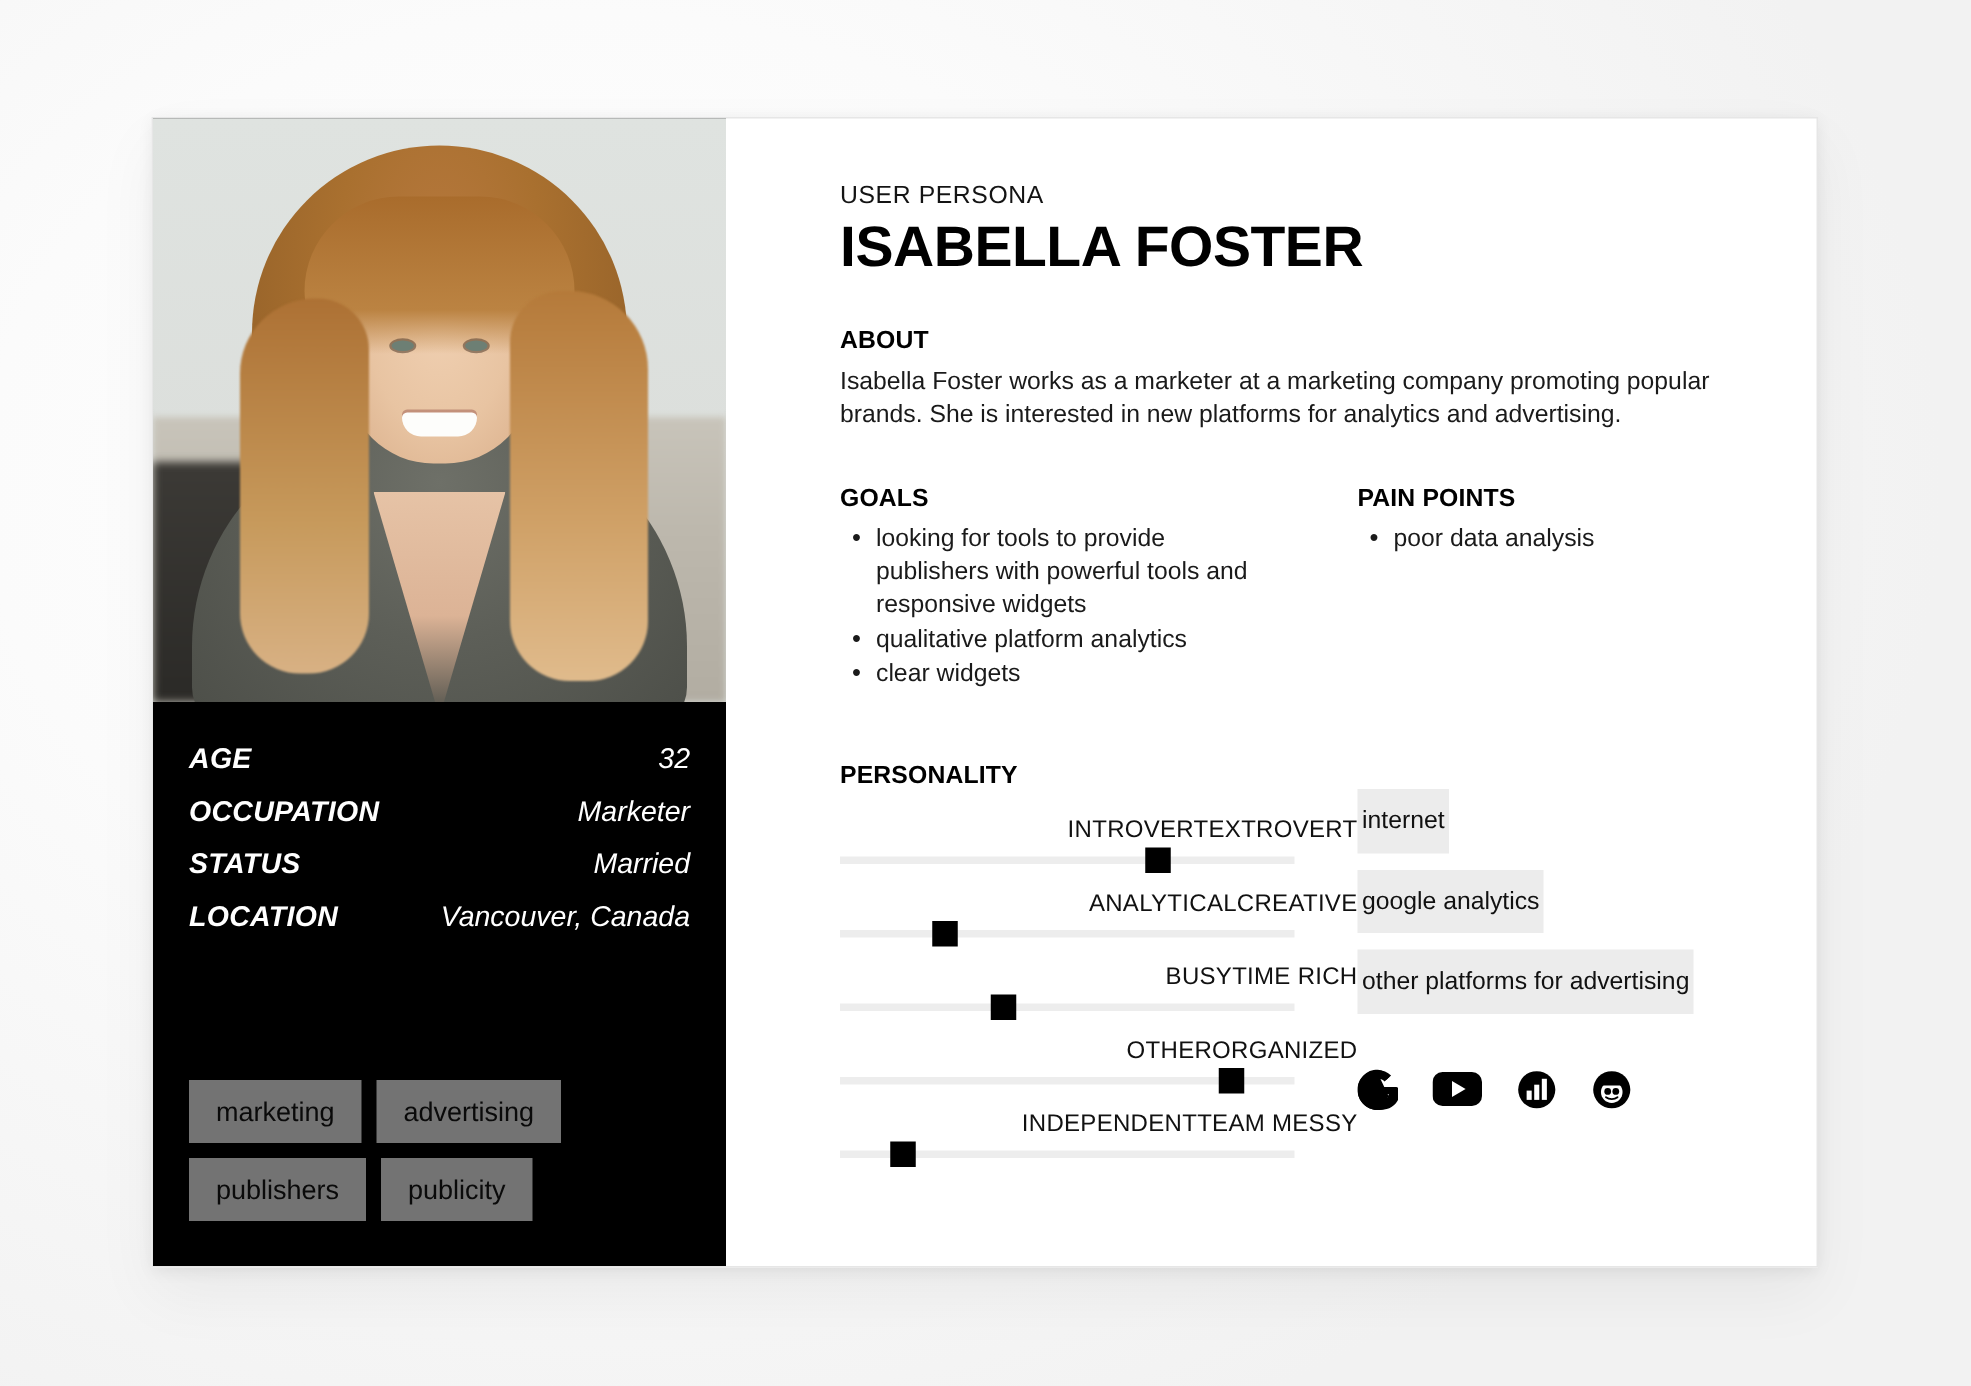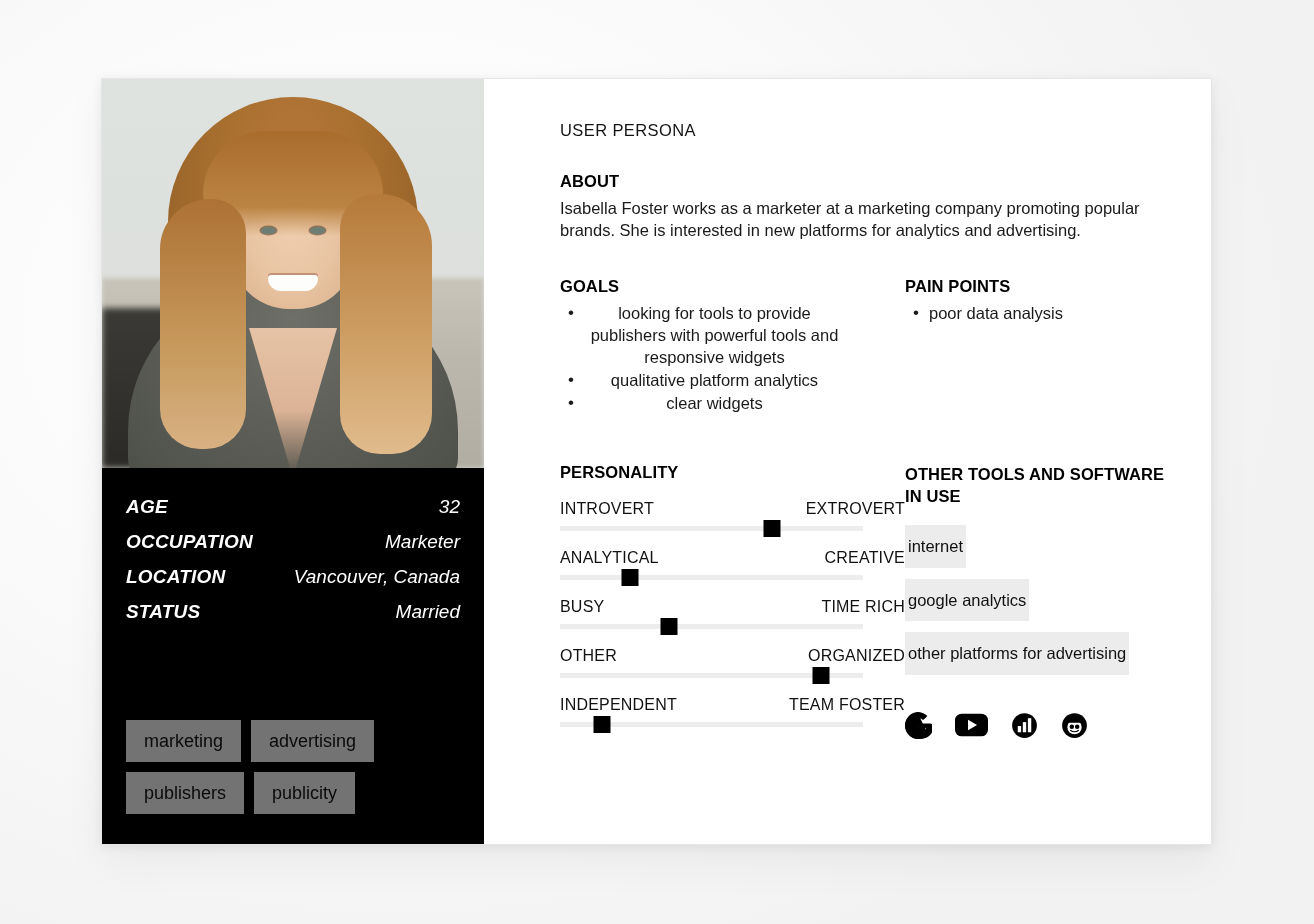--- a/index.html
+++ b/index.html
@@ -216,33 +216,33 @@
     color: #1a1a1a;
     margin-bottom: 1px;
   }
   ul.bullets li::before {
     content: "•";
     position: absolute;
     left: 8px;
     top: -1px;
     font-size: 17px;
   }
-  .col-a ul.bullets li { max-width: 285px; text-align: center; }
+  .col-a ul.bullets li { max-width: 285px; }
 
   .lower {
     display: flex;
     margin-top: 47px;
   }
 
   
   .slider-row { margin-top: 18px; }
   .slider-row:first-of-type { margin-top: 14px; }
   .slider-labels {
     display: flex;
-    justify-content: space-between;
+    justify-content: flex-end;
     font-size: 16px;
     color: #111;
     letter-spacing: 0.2px;
     margin-bottom: 8px;
   }
   .track {
     position: relative;
     height: 5px;
     background: #ededed;
     width: 303px;
@@ -305,40 +305,41 @@
     <div class="info-block">
       <div class="info-row">
         <span class="info-label">AGE</span>
         <span class="info-value">32</span>
       </div>
       <div class="info-row">
         <span class="info-label">OCCUPATION</span>
         <span class="info-value">Marketer</span>
       </div>
       <div class="info-row">
+        <span class="info-label">STATUS</span>
+        <span class="info-value">Married</span>
+      </div>
+      <div class="info-row">
         <span class="info-label">LOCATION</span>
         <span class="info-value">Vancouver, Canada</span>
-      </div>
-      <div class="info-row">
-        <span class="info-label">STATUS</span>
-        <span class="info-value">Married</span>
       </div>
     </div>
 
     <div class="tags">
       <span class="tag">marketing</span>
       <span class="tag">advertising</span>
       <span class="tag">publishers</span>
       <span class="tag">publicity</span>
     </div>
   </div>
 
   <div class="right-col">
 
     <div class="eyebrow">USER PERSONA</div>
+    <div class="persona-name">ISABELLA FOSTER</div>
 
     <div class="about">
       <div class="sec-title">ABOUT</div>
       <div class="about-text">Isabella Foster works as a marketer at a marketing company promoting popular brands. She is interested in new platforms for analytics and advertising.</div>
     </div>
 
     <div class="two-col">
       <div class="col-a">
         <div class="sec-title">GOALS</div>
         <ul class="bullets">
@@ -396,30 +397,29 @@
             <span>ORGANIZED</span>
           </div>
           <div class="track">
             <div class="thumb" style="left: 86%;"></div>
           </div>
         </div>
 
         <div class="slider-row">
           <div class="slider-labels">
             <span>INDEPENDENT</span>
-            <span>TEAM FOSTER</span>
+            <span>TEAM MESSY</span>
           </div>
           <div class="track">
             <div class="thumb" style="left: 14%;"></div>
           </div>
         </div>
       </div>
 
       <div class="col-b">
-        <div class="sec-title wide">OTHER TOOLS AND SOFTWARE IN USE</div>
 
         <div class="chips">
           <span class="chip-line"><span class="chip">internet</span></span>
           <span class="chip-line"><span class="chip">google analytics</span></span>
           <span class="chip-line"><span class="chip">other platforms for advertising</span></span>
         </div>
 
         <div class="brand-icons">
 
           <span>

